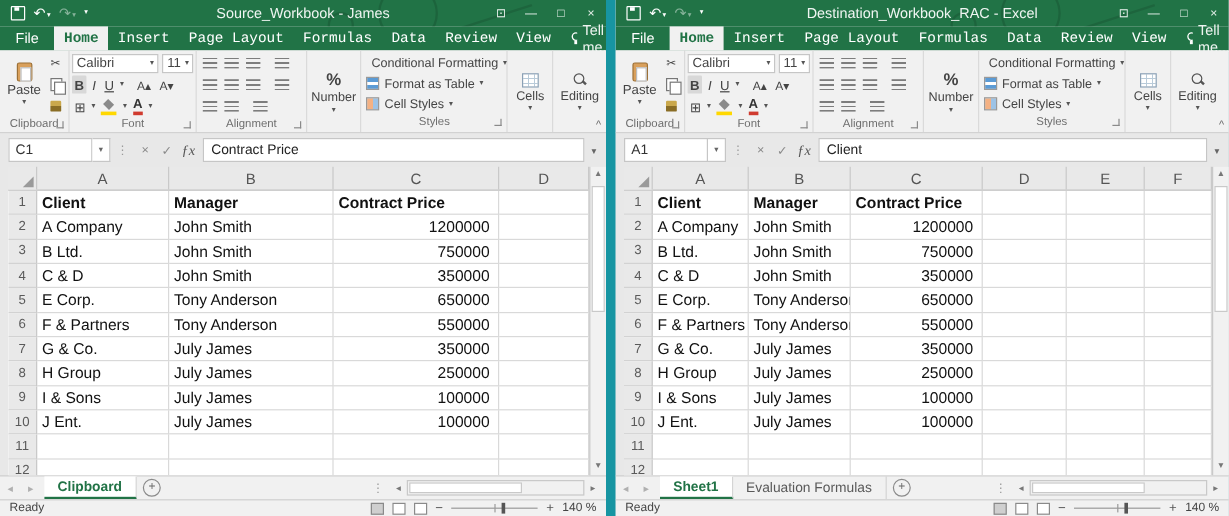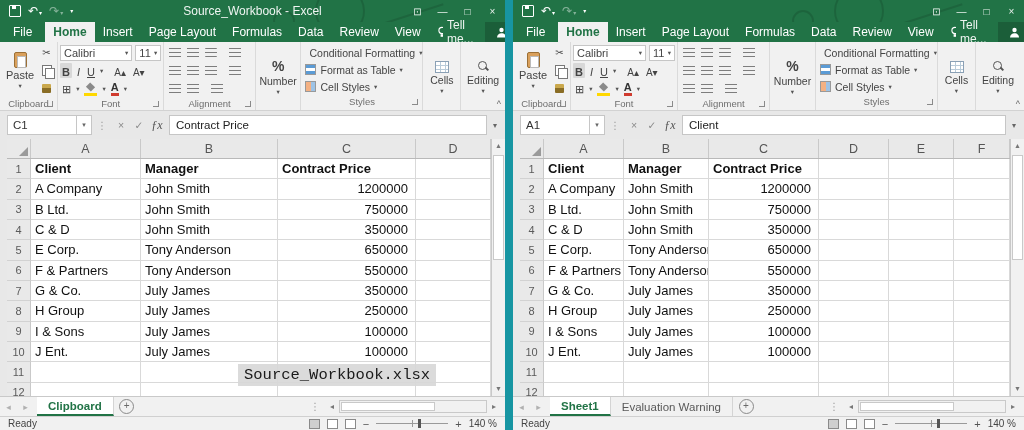--- a/index.html
+++ b/index.html
@@ -22,21 +22,21 @@
   .floppy{width:10px;height:10px;border:1.4px solid #fff;border-radius:1px;position:relative;display:inline-block;}
   .floppy::after{content:"";position:absolute;left:2px;top:0;width:4px;height:3px;background:#fff;}
   .tiny-dd{font-size:6px;line-height:8px;}
   .title{position:absolute;left:0;right:0;text-align:center;font-size:12px;color:rgba(255,255,255,.93);z-index:1;}
   .winbtns{margin-left:auto;display:flex;z-index:2;}
   .wbtn{width:25px;height:22px;display:flex;align-items:center;justify-content:center;font-size:10px;color:rgba(255,255,255,.9);}
 
   
   .tabrow{height:20px;background:#217346;display:flex;align-items:stretch;color:#fff;font-size:12px;flex:0 0 auto;position:relative;}
   .file-tab{padding:0 13px;display:flex;align-items:center;}
-  .rtabs{display:flex;}
+  .rtabs{display:flex;font-family:Liberation Mono, monospace;}
   .ribbon-tab{padding:0 8px;display:flex;align-items:center;white-space:nowrap;}
   .ribbon-tab.active{background:#f1f1f1;color:#217346;font-weight:700;}
   .tellme{display:flex;align-items:center;gap:4px;padding:0 8px;color:rgba(255,255,255,.92);}
   .share{margin-left:auto;display:flex;align-items:center;gap:5px;padding:0 11px;background:rgba(0,0,0,.18);}
 
   
   .ribbon{height:68px;background:#f1f1f1;border-bottom:1px solid #d2d2d2;display:flex;font-size:11px;color:#444;position:relative;flex:0 0 auto;}
   .rgroup{border-right:1px solid #dadada;display:flex;flex-direction:column;padding:2px 2px 0 2px;position:relative;box-sizing:border-box;}
   .rg-body{flex:1;display:flex;gap:2px;min-height:0;}
   .rg-label{height:13px;font-size:9.5px;color:#6e6e6e;text-align:center;line-height:13px;position:relative;}
@@ -152,21 +152,21 @@
             <span class="tiny-dd">▾</span>
           </span>
         <span class="qbtn dim">
             <span>↷</span>
             <span class="tiny-dd">▾</span>
           </span>
         <span class="qbtn">
             <span class="tiny-dd">▾</span>
           </span>
       </div>
-      <div class="title">Source_Workbook - Excel</div>
+      <div class="title">Source_Workbook - James</div>
       <div class="winbtns">
         <span class="wbtn">⊡</span>
         <span class="wbtn">—</span>
         <span class="wbtn">□</span>
         <span class="wbtn">×</span>
       </div>
     </div>
 
     <div class="tabrow">
       <div class="file-tab">File</div>
@@ -422,21 +422,20 @@
             <div class="gcell" style="width: 137px;"></div>
             <div class="gcell" style="width: 138px;"></div>
             <div class="gcell last"></div>
           </div>
         </div>
       <div class="vscroll">
         <span class="varrow">▲</span>
         <span class="vthumb"></span>
         <span class="varrow vbot">▼</span>
       </div>
-      <div class="overlay-label">Source_Workbook.xlsx</div>
     </div>
 
     <div class="sheetbar">
       <span class="snav">◂</span>
       <span class="snav">▸</span>
       <div class="stabs">
           <div class="sheet-tab active">Clipboard</div>
         </div>
       <span class="addsheet">
           <span>+</span>
@@ -486,20 +485,21 @@
             <span class="tiny-dd">▾</span>
           </span>
         <span class="qbtn dim">
             <span>↷</span>
             <span class="tiny-dd">▾</span>
           </span>
         <span class="qbtn">
             <span class="tiny-dd">▾</span>
           </span>
       </div>
+      <div class="title">Destination_Workbook_RAC - Excel</div>
       <div class="winbtns">
         <span class="wbtn">⊡</span>
         <span class="wbtn">—</span>
         <span class="wbtn">□</span>
         <span class="wbtn">×</span>
       </div>
     </div>
 
     <div class="tabrow">
       <div class="file-tab">File</div>
@@ -788,21 +788,21 @@
         <span class="vthumb"></span>
         <span class="varrow vbot">▼</span>
       </div>
     </div>
 
     <div class="sheetbar">
       <span class="snav">◂</span>
       <span class="snav">▸</span>
       <div class="stabs">
           <div class="sheet-tab active">Sheet1</div>
-          <div class="sheet-tab">Evaluation Warning</div>
+          <div class="sheet-tab">Evaluation Formulas</div>
         </div>
       <span class="addsheet">
           <span>+</span>
         </span>
       <div class="hscroll-cluster">
         <span class="fdots">⋮</span>
         <span class="harrow">◂</span>
         <div class="htrack">
             <div class="hthumb"></div>
           </div>

